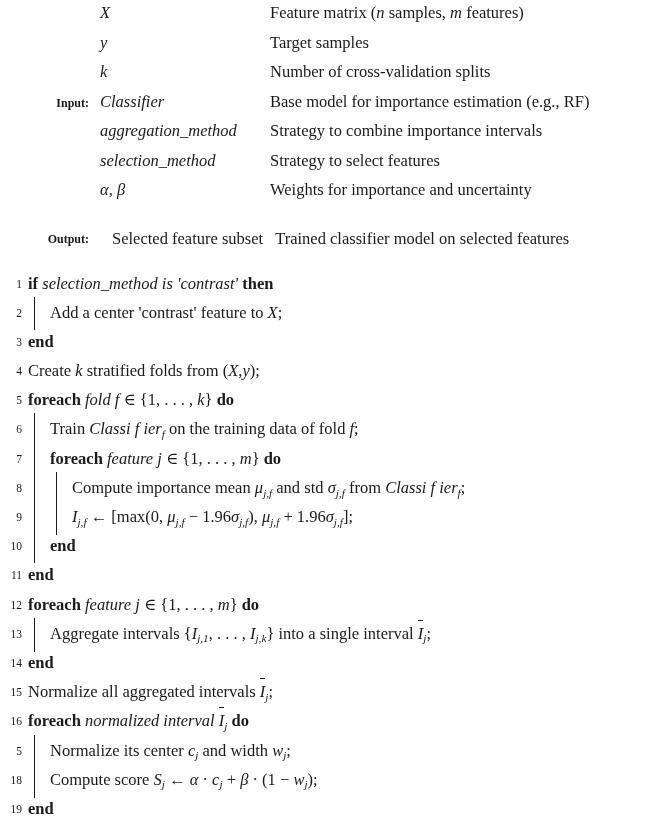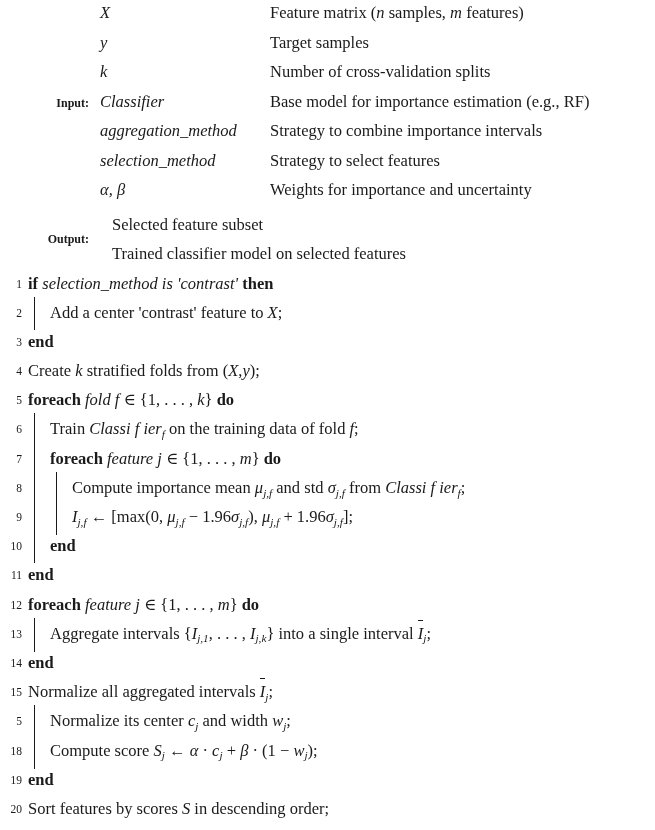--- a/index.html
+++ b/index.html
@@ -60,21 +60,21 @@
   .io-out {
     display: flex;
     align-items: center;
     min-height: 59px;
   }
   .io-out .io-label {
     align-self: center;
   }
   .io-out-lines {
     display: flex;
-    flex-direction: column;
+    flex-direction: row;
     justify-content: center;
   }
   .io-out-lines .oline {
     height: 29.5px;
     line-height: 29.5px;
     font-size: 16.5px;
     padding-left: 12px;
   }
 
   
@@ -289,20 +289,24 @@
     <div class="line">
       <div class="lineno">14</div>
       <div class="content"><b>end</b></div>
     </div>
 
     <div class="line">
       <div class="lineno">15</div>
       <div class="content"><span>Normalize all aggregated intervals</span> <span class="ovl math">I</span><sub>j</sub>;</div>
     </div>
 
+    <div class="line">
+      <div class="lineno">16</div>
+      <div class="content"><b>foreach</b> <i>normalized interval</i> <span class="ovl math">I</span><sub>j</sub> <b>do</b></div>
+    </div>
 
     <div class="line">
       <div class="lineno">5</div>
       <div class="content ind1"><span>Normalize its center</span> <span class="math">c</span><sub>j</sub> <span>and width</span> <span class="math">w</span><sub>j</sub>;</div>
     </div>
 
     <div class="line">
       <div class="lineno">18</div>
       <div class="content ind1"><span>Compute score</span> <span class="math">S</span><sub>j</sub> <span>←</span> <span class="math">α</span> <span>·</span> <span class="math">c</span><sub>j</sub> + <span class="math">β</span> <span>·</span> (<span>1</span> <span>−</span> <span class="math">w</span><sub>j</sub>);</div>
     </div>

